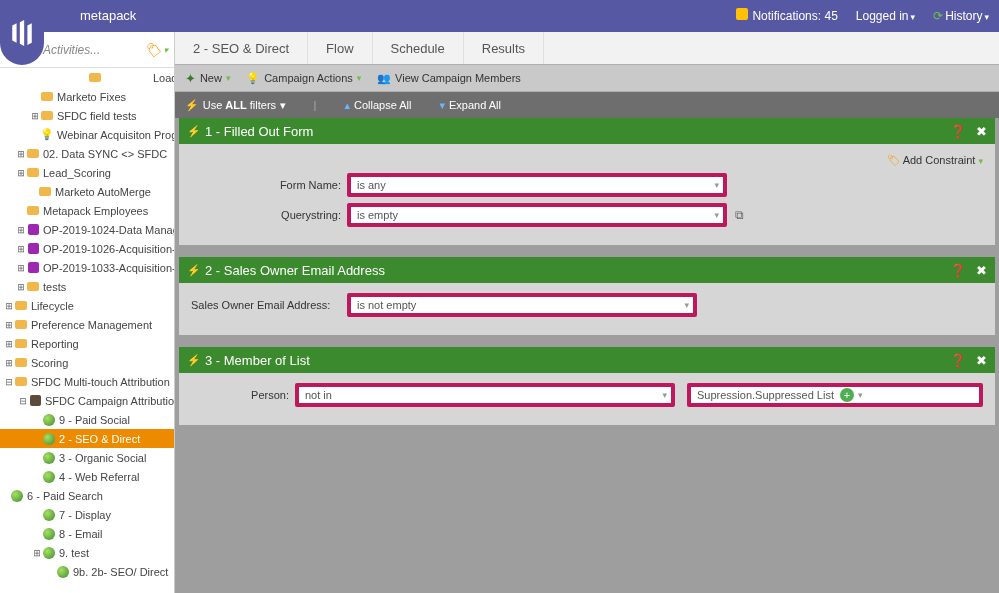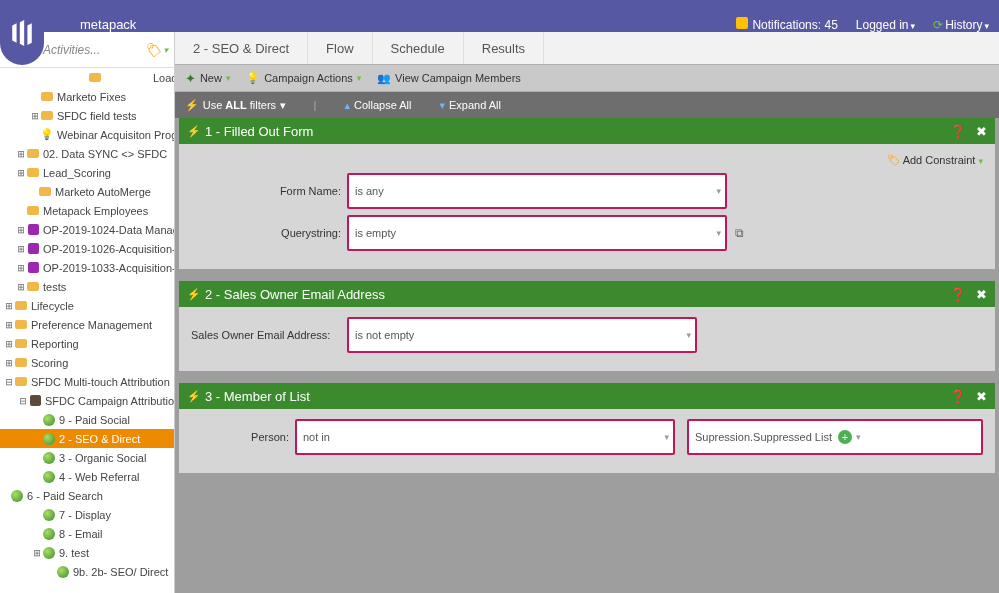--- a/index.html
+++ b/index.html
@@ -1,17 +1,17 @@
 <!DOCTYPE html>
 <html><head>
 <meta charset="utf-8">
 <style>
 * { box-sizing: border-box; margin: 0; padding: 0; }
 body { font-family: Arial, Helvetica, sans-serif; font-size: 12px; color: #333; width: 999px; height: 593px; overflow: hidden; background: #fff; }
-.topbar { background: #5658a4; height: 32px; display: flex; align-items: flex-end; color: #fff; padding: 0 10px 0 80px; position: relative; }
+.topbar { background: #5658a4; height: 32px; display: flex; align-items: flex-start; color: #fff; padding: 8px 10px 0 80px; position: relative; }
 .logo { position: absolute; left: 0; top: 0; width: 44px; height: 65px; background: #5658a4; border-radius: 0 0 40px 40px; display: flex; align-items: center; justify-content: center; z-index: 5; }
 .logo svg { width: 26px; height: 26px; }
 .brand { font-size: 13px; font-weight: 500; color: #fff; flex: 1; }
 .top-right { display: flex; align-items: center; gap: 18px; font-size: 12px; }
 .notif-ico { width: 12px; height: 12px; background: #ffc107; display: inline-block; border-radius: 2px; margin-right: 4px; }
 .hist-ico { color: #6fbf44; margin-right: 2px; }
 .chev { font-size: 9px; margin-left: 2px; }
 
 .shell { display: flex; height: calc(100% - 32px); }
 
@@ -46,21 +46,21 @@
 .card { margin: 0 4px 12px 4px; }
 .card-head { background: #3b8a2e; color: #fff; height: 26px; display: flex; align-items: center; padding: 0 8px; font-size: 13px; font-weight: 500; }
 .card-head .lbolt { width: 14px; text-align: center; margin-right: 4px; font-size: 11px; }
 .card-head .card-actions { margin-left: auto; display: flex; gap: 10px; }
 .card-head .cact { cursor: pointer; font-size: 13px; }
 .card-body { background: #d6d6d6; padding: 10px 12px 12px 12px; position: relative; }
 .add-row { text-align: right; font-size: 11px; color: #333; margin-bottom: 6px; }
 .add-row .tagico { color: #ff9800; margin-right: 2px; }
 .frow { display: flex; align-items: center; margin-bottom: 6px; }
 .flabel { width: 156px; text-align: right; padding-right: 6px; font-size: 11px; color: #333; flex-shrink: 0; }
-.fsel { height: 36px; background: #fff; border: 2px solid #be185d; border-radius: 2px; display: flex; align-items: center; padding: 8px 6px; font-size: 11px; color: #555; position: relative; }
+.fsel { height: 20px; background: #fff; border: 4px solid #be185d; border-radius: 2px; display: flex; align-items: center; padding: 8px 6px; font-size: 11px; color: #555; position: relative; }
 .fsel .dd { position: absolute; right: 4px; color: #999; font-size: 9px; }
 .fsel.w380 { width: 380px; }
 .fsel.w352 { width: 350px; }
 .fsel.w298 { width: 296px; }
 .popout { margin-left: 8px; color: #666; cursor: pointer; }
 .addcirc { width: 14px; height: 14px; border-radius: 50%; background: #4caf50; color: #fff; display: inline-flex; align-items: center; justify-content: center; font-size: 11px; margin-left: 6px; }
 .chev2 { color: #999; margin-left: 4px; font-size: 9px; }
 </style>
 </head>
 <body>

